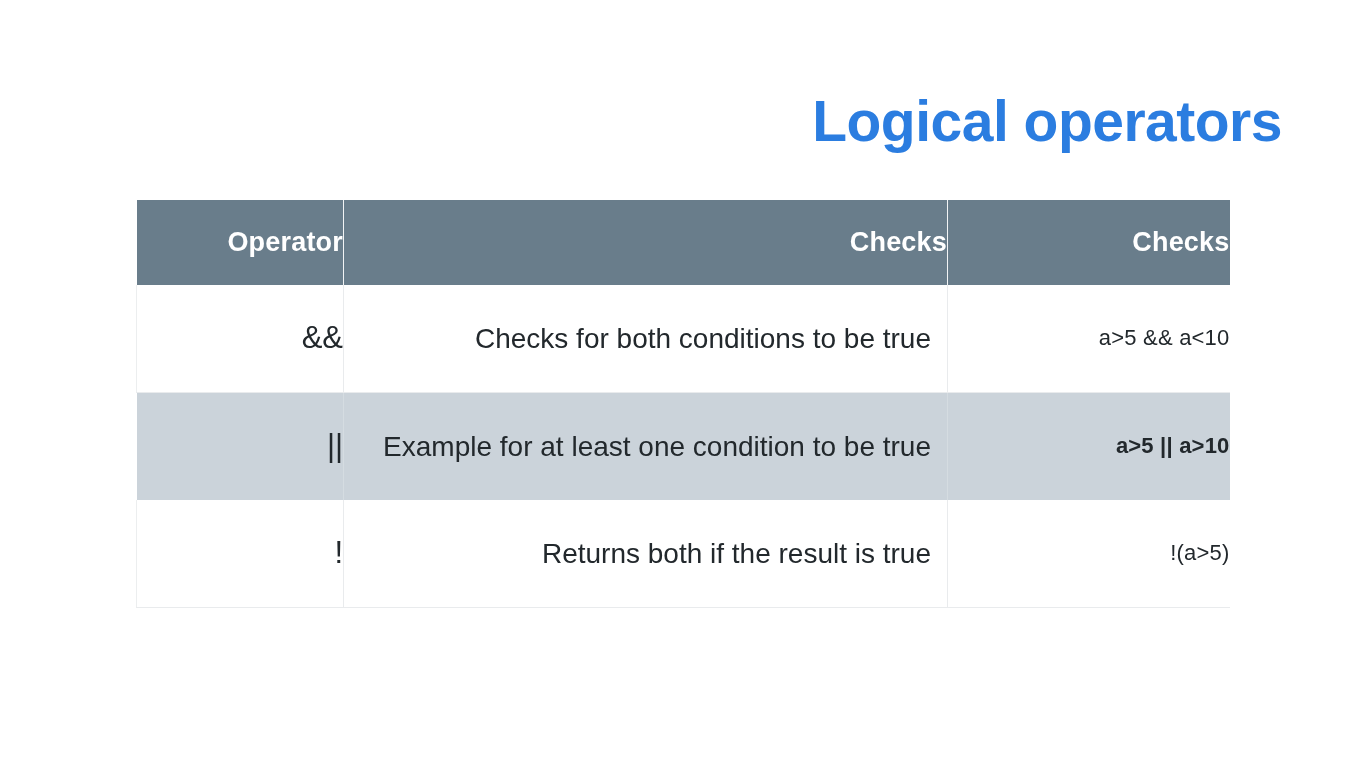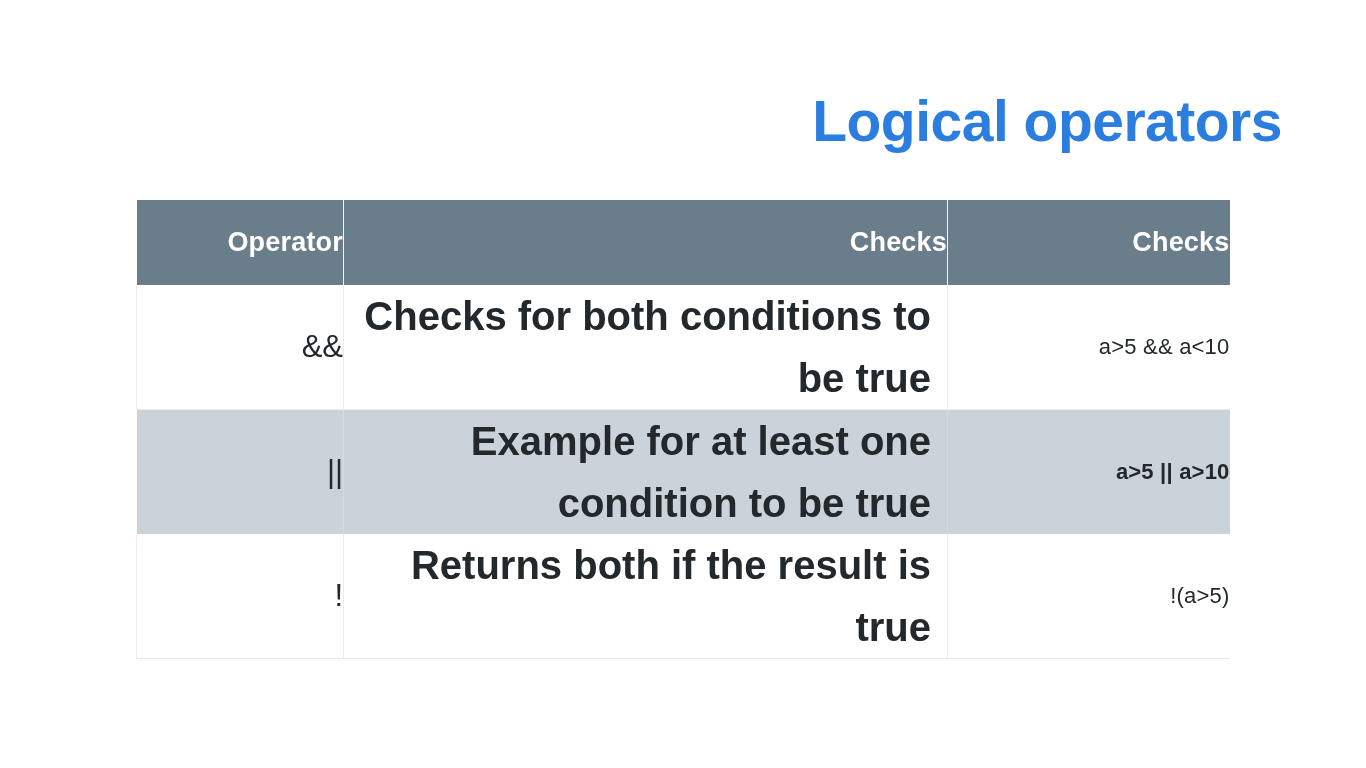--- a/index.html
+++ b/index.html
@@ -89,22 +89,22 @@
   .r1 td { height: 107px; }
   .r2 td { height: 108px; }
   .r3 td { height: 107px; }
 
   .cell-operator {
     font-size: 31px;
     font-weight: normal;
     line-height: 1.1;
   }
   .cell-meaning {
-    font-size: 40px;
-    font-weight: bold;
+    font-size: 28px;
+    font-weight: normal;
     line-height: 1.55;
     padding: 0 16px !important;
   }
   .cell-example {
     font-size: 22px;
     font-weight: normal;
     line-height: 1.2;
     letter-spacing: 0.2px;
   }
 </style>

